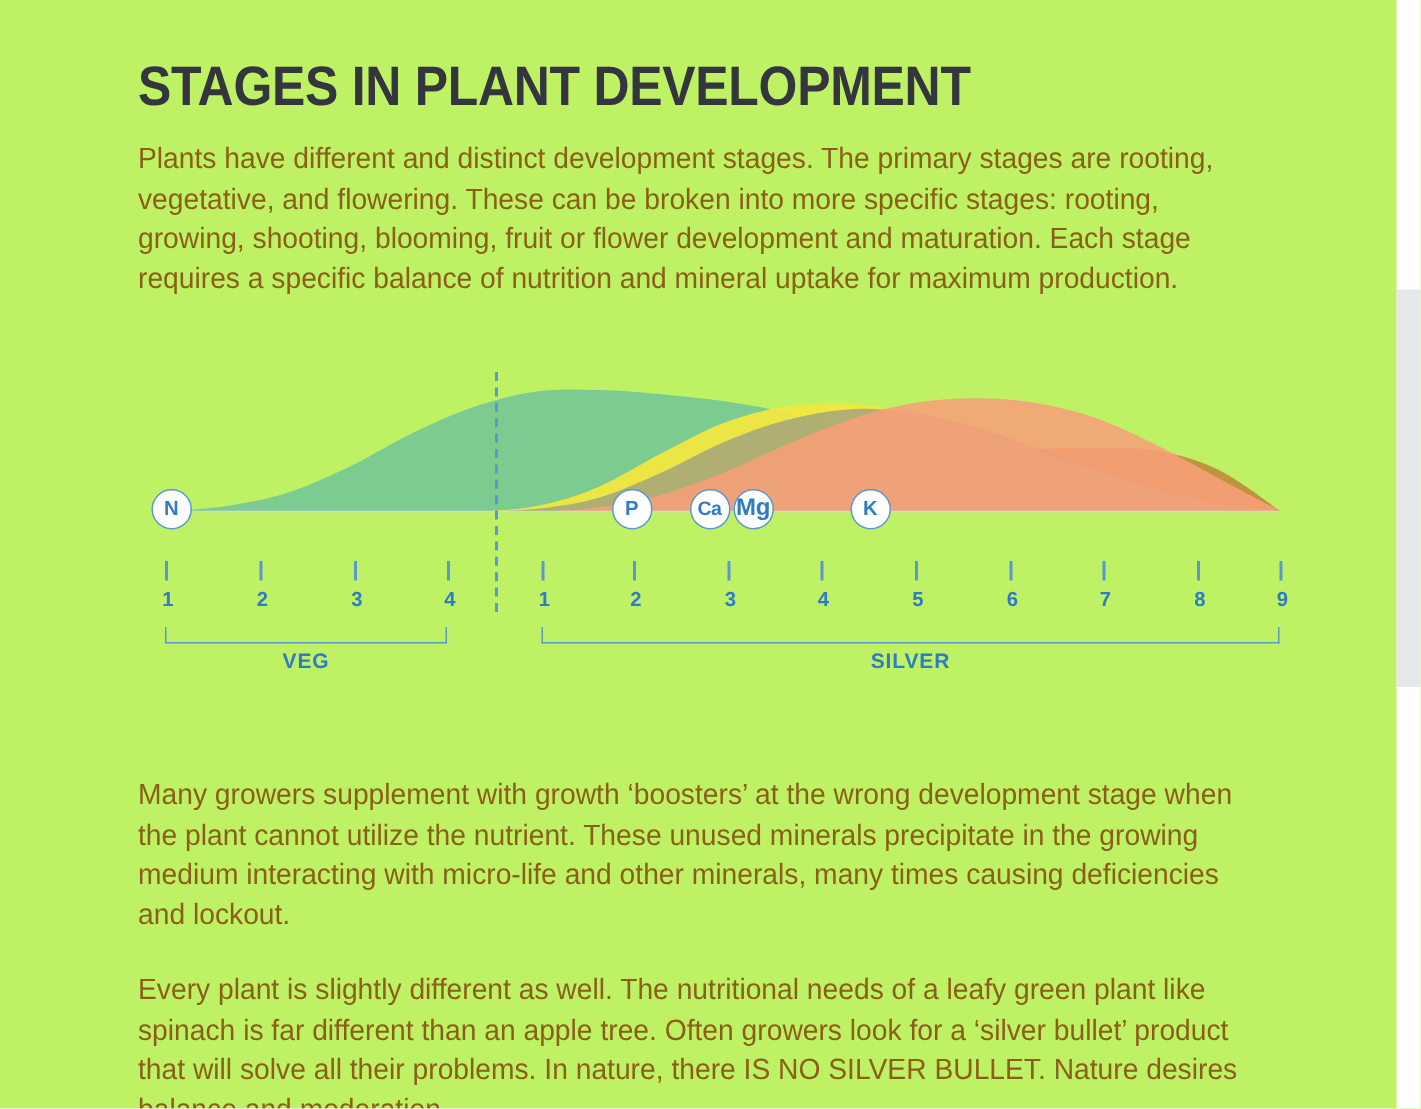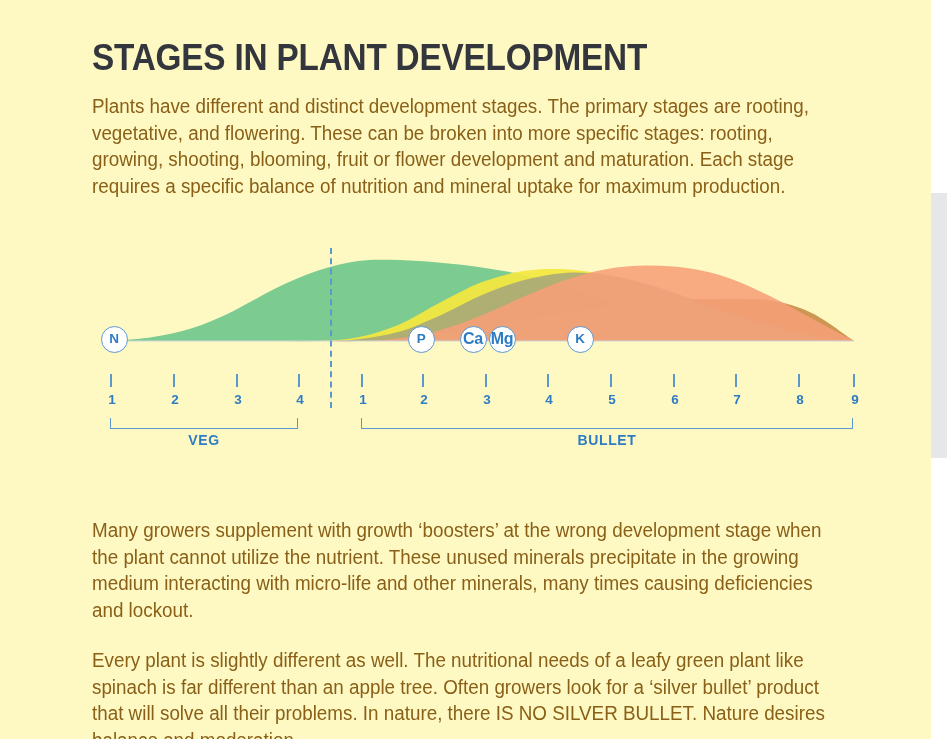--- a/index.html
+++ b/index.html
@@ -14,21 +14,21 @@
     overflow: hidden;
     font-family: "Liberation Sans", sans-serif;
     position: relative;
   }
 
   #page {
     position: absolute;
     left: 0; top: 0;
     width: 947px;
     height: 739px;
-    background: #fef9c3;
+    background: #bef264;
     overflow: hidden;
   }
 
   
   .page-title {
     position: absolute;
     left: 92px;
     top: 37px;
     margin: 0;
     font-family: "Liberation Sans Narrow", "Liberation Sans", sans-serif;
@@ -174,21 +174,21 @@
           <path d="M 18.00 113.00 C 24.89 113.00, 45.56 113.00, 59.33 113.00 C 73.11 113.00, 86.89 113.00, 100.67 113.00 C 114.44 113.00, 128.22 113.00, 142.00 113.00 C 155.78 113.00, 169.56 113.00, 183.33 113.00 C 197.11 113.00, 210.89 113.00, 224.67 113.00 C 238.44 113.00, 252.22 113.46, 266.00 113.00 C 279.78 112.54, 293.56 112.08, 307.33 110.24 C 321.11 108.40, 334.89 105.79, 348.67 101.96 C 362.44 98.13, 376.22 92.76, 390.00 87.24 C 403.78 81.72, 417.56 74.67, 431.33 68.84 C 445.11 63.01, 458.89 56.88, 472.67 52.28 C 486.44 47.68, 500.22 43.69, 514.00 41.24 C 527.78 38.79, 541.56 37.71, 555.33 37.56 C 569.11 37.41, 582.89 38.17, 596.67 40.32 C 610.44 42.47, 624.22 45.69, 638.00 50.44 C 651.78 55.19, 665.56 62.09, 679.33 68.84 C 693.11 75.59, 706.89 83.56, 720.67 90.92 C 734.44 98.28, 755.11 109.32, 762.00 113.00 L 762 113 L 18 113 Z" fill="#f79f77" fill-opacity="0.88" stroke="none"></path>
         </g>
       <line id="baseline" x1="18" y1="113" x2="762" y2="113" stroke="#cfd6dd" stroke-width="1"></line>
     </svg>
 
     <div class="divider-dashed" id="phase-divider" style="left: 238px;"></div>
 
     <div id="badge-layer">
         <div class="badge" style="left: 8.5px; top: 97.5px;">N</div>
         <div class="badge" style="left: 315.5px; top: 97.5px;">P</div>
-        <div class="badge" style="left: 367.5px; top: 97.5px; font-size: 16px;">Ca</div>
+        <div class="badge" style="left: 367.5px; top: 97.5px; font-size: 13px;">Ca</div>
         <div class="badge" style="left: 396.5px; top: 97.5px; font-size: 16px;">Mg</div>
         <div class="badge" style="left: 474.5px; top: 97.5px;">K</div>
       </div>
     <div id="tick-layer">
         <div class="tick" style="left: 18px;"></div>
         <div class="tick-label" style="left: 19px;">1</div>
         <div class="tick" style="left: 81px;"></div>
         <div class="tick-label" style="left: 82px;">2</div>
         <div class="tick" style="left: 144px;"></div>
         <div class="tick-label" style="left: 145px;">3</div>
@@ -210,21 +210,21 @@
         <div class="tick-label" style="left: 644px;">7</div>
         <div class="tick" style="left: 706px;"></div>
         <div class="tick-label" style="left: 707px;">8</div>
         <div class="tick" style="left: 761px;"></div>
         <div class="tick-label" style="left: 762px;">9</div>
       </div>
     <div id="bracket-layer">
         <div class="bracket" style="left: 18px; width: 188px; border-bottom: none; border-top: 1.8px solid rgb(91, 151, 209); border-left: 1.8px solid rgb(91, 151, 209); border-right: 1.8px solid rgb(91, 151, 209); height: 11px; top: 190px; transform: scaleY(-1);"></div>
         <div class="phase-label" style="left: 112px;">VEG</div>
         <div class="bracket" style="left: 269px; width: 492px; border-bottom: none; border-top: 1.8px solid rgb(91, 151, 209); border-left: 1.8px solid rgb(91, 151, 209); border-right: 1.8px solid rgb(91, 151, 209); height: 11px; top: 190px; transform: scaleY(-1);"></div>
-        <div class="phase-label" style="left: 515px;">BULLET</div>
+        <div class="phase-label" style="left: 515px;">SILVER</div>
       </div>
 
   </div>
 
   <p class="para" id="para-boosters">Many growers supplement with growth ‘boosters’ at the wrong development stage when the plant cannot utilize the nutrient. These unused minerals precipitate in the growing medium interacting with micro-life and other minerals, many times causing deficiencies and lockout.</p>
 
   <p class="para" id="para-every-plant">Every plant is slightly different as well. The nutritional needs of a leafy green plant like spinach is far different than an apple tree. Often growers look for a ‘silver bullet’ product that will solve all their problems. In nature, there IS NO SILVER BULLET. Nature desires balance and moderation.</p>
 
   <div class="scrollbar-track">
     <div class="scrollbar-thumb" id="scroll-thumb" style="top: 193px; height: 265px;"></div>

